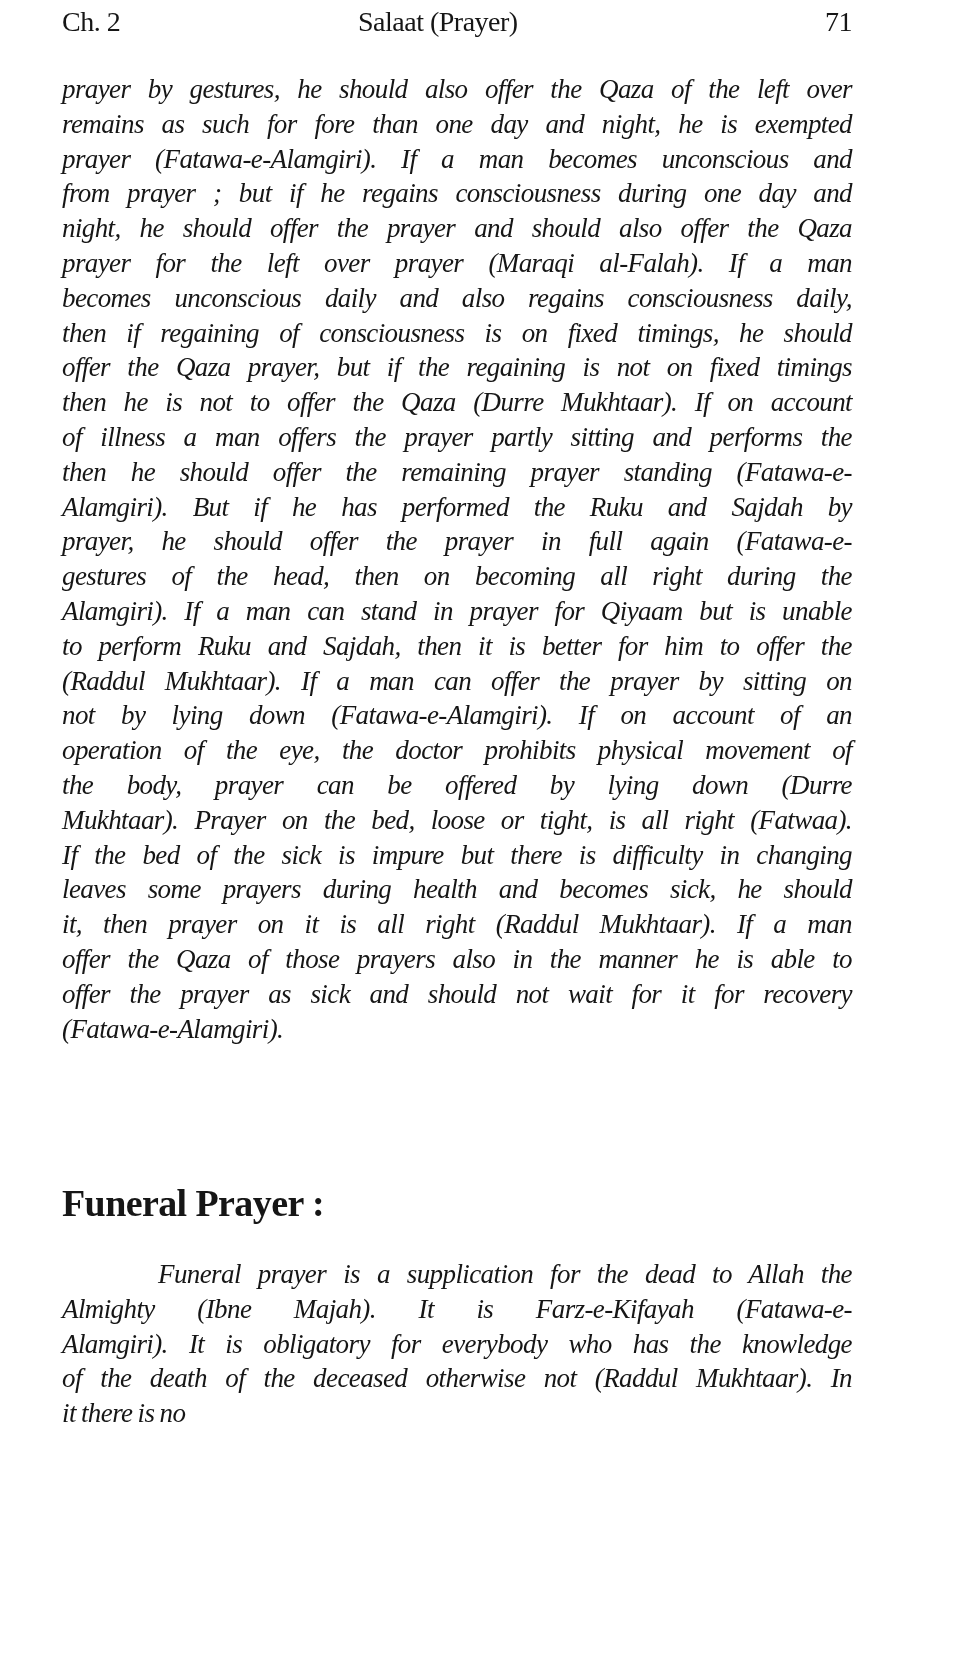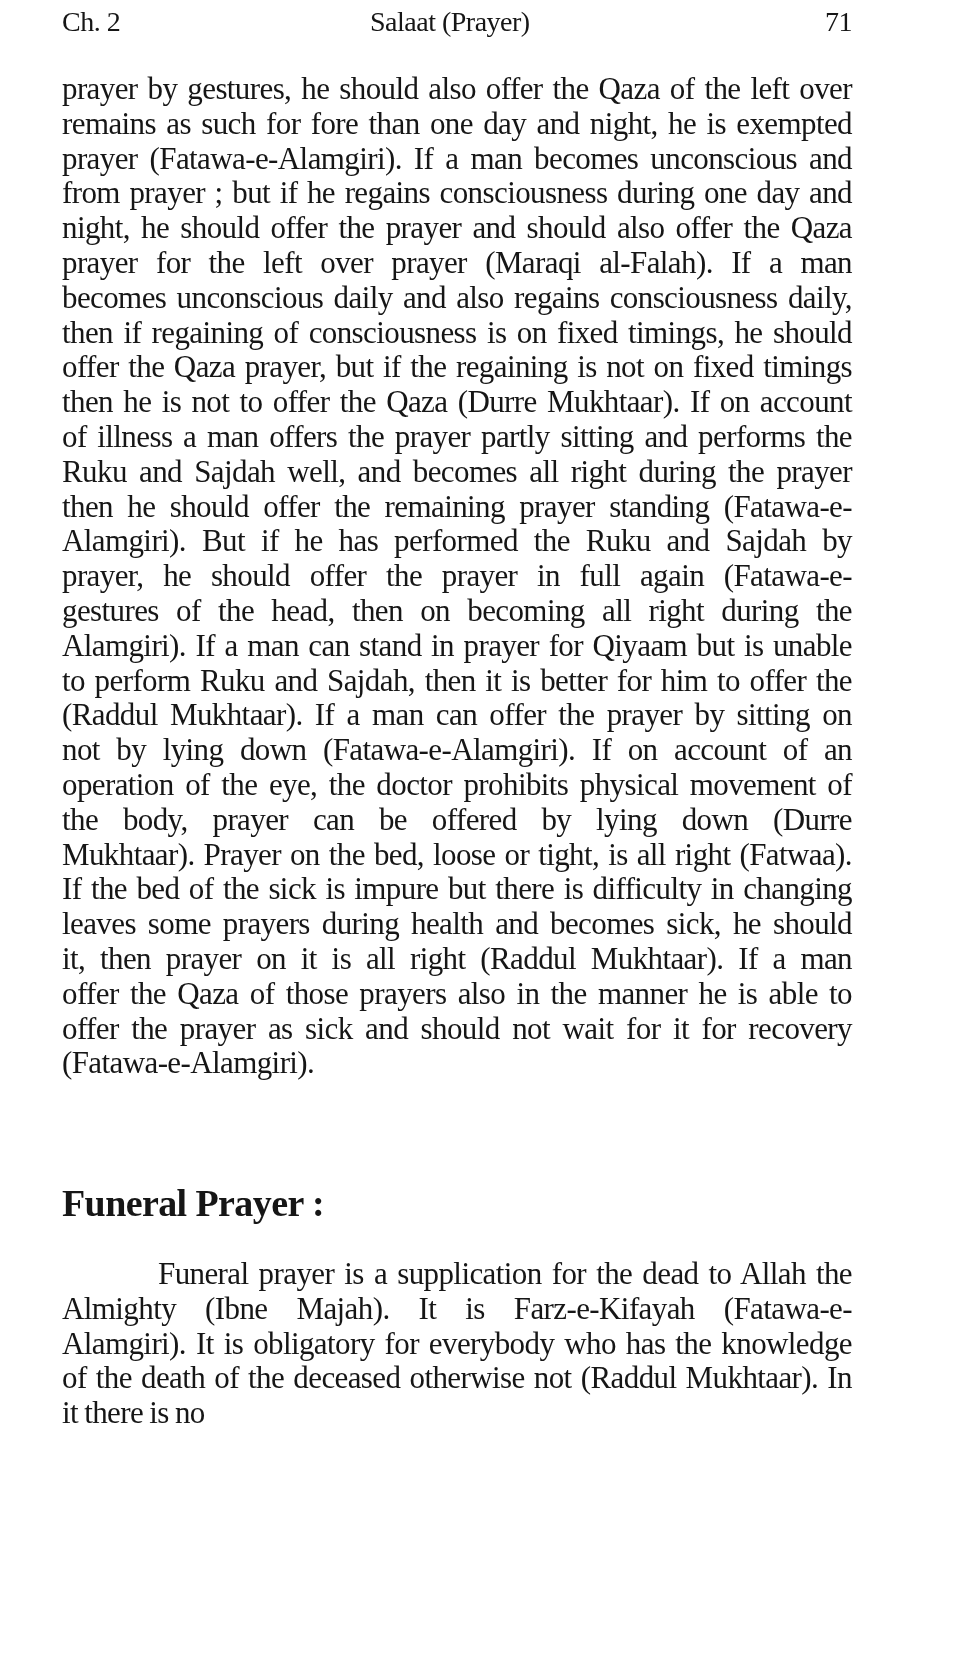--- a/index.html
+++ b/index.html
@@ -26,39 +26,40 @@
       position: absolute;
       top: 4px;
       left: 62px;
       width: 790px;
       height: 36px;
       font-size: 28px;
       line-height: 36px;
       letter-spacing: -0.5px;
     }
     .header .chapter { position: absolute; left: 0; top: 0; }
-    .header .title { position: absolute; left: 308px; top: 0; }
+    .header .title { position: absolute; left: 296px; top: 0; }
     .header .page-num { position: absolute; right: 0; top: 0; }
 
     .body-text {
       position: absolute;
       left: 62px;
       top: 72px;
       width: 790px;
     }
     .line {
       display: block;
-      font-size: 31px;
+      font-size: 27px;
       line-height: 34.8px;
       height: 34.8px;
       white-space: nowrap;
       text-align: justify;
       text-align-last: justify;
       letter-spacing: -0.6px;
       word-spacing: -1px;
+      font-style: italic;
     }
     .line.last {
       text-align-last: left;
     }
     .heading {
       position: absolute;
       left: 62px;
       top: 1186px;
       font-size: 38px;
       line-height: 34px;
@@ -91,21 +92,20 @@
     <span class="line">remains as such for fore than one day and night, he is exempted</span>
     <span class="line">prayer (Fatawa-e-Alamgiri). If a man becomes unconscious and</span>
     <span class="line">from prayer ; but if he regains consciousness during one day and</span>
     <span class="line">night, he should offer the prayer and should also offer the Qaza</span>
     <span class="line">prayer for the left over prayer (Maraqi al-Falah). If a man</span>
     <span class="line">becomes unconscious daily and also regains consciousness daily,</span>
     <span class="line">then if regaining of consciousness is on fixed timings, he should</span>
     <span class="line">offer the Qaza prayer, but if the regaining is not on fixed timings</span>
     <span class="line">then he is not to offer the Qaza (Durre Mukhtaar). If on account</span>
     <span class="line">of illness a man offers the prayer partly sitting and performs the</span>
-    <span class="line">Ruku and Sajdah well, and becomes all right during the prayer</span>
     <span class="line">then he should offer the remaining prayer standing (Fatawa-e-</span>
     <span class="line">Alamgiri). But if he has performed the Ruku and Sajdah by</span>
     <span class="line">prayer, he should offer the prayer in full again (Fatawa-e-</span>
     <span class="line">gestures of the head, then on becoming all right during the</span>
     <span class="line">Alamgiri). If a man can stand in prayer for Qiyaam but is unable</span>
     <span class="line">to perform Ruku and Sajdah, then it is better for him to offer the</span>
     <span class="line">(Raddul Mukhtaar). If a man can offer the prayer by sitting on</span>
     <span class="line">not by lying down (Fatawa-e-Alamgiri). If on account of an</span>
     <span class="line">operation of the eye, the doctor prohibits physical movement of</span>
     <span class="line">the body, prayer can be offered by lying down (Durre</span>

